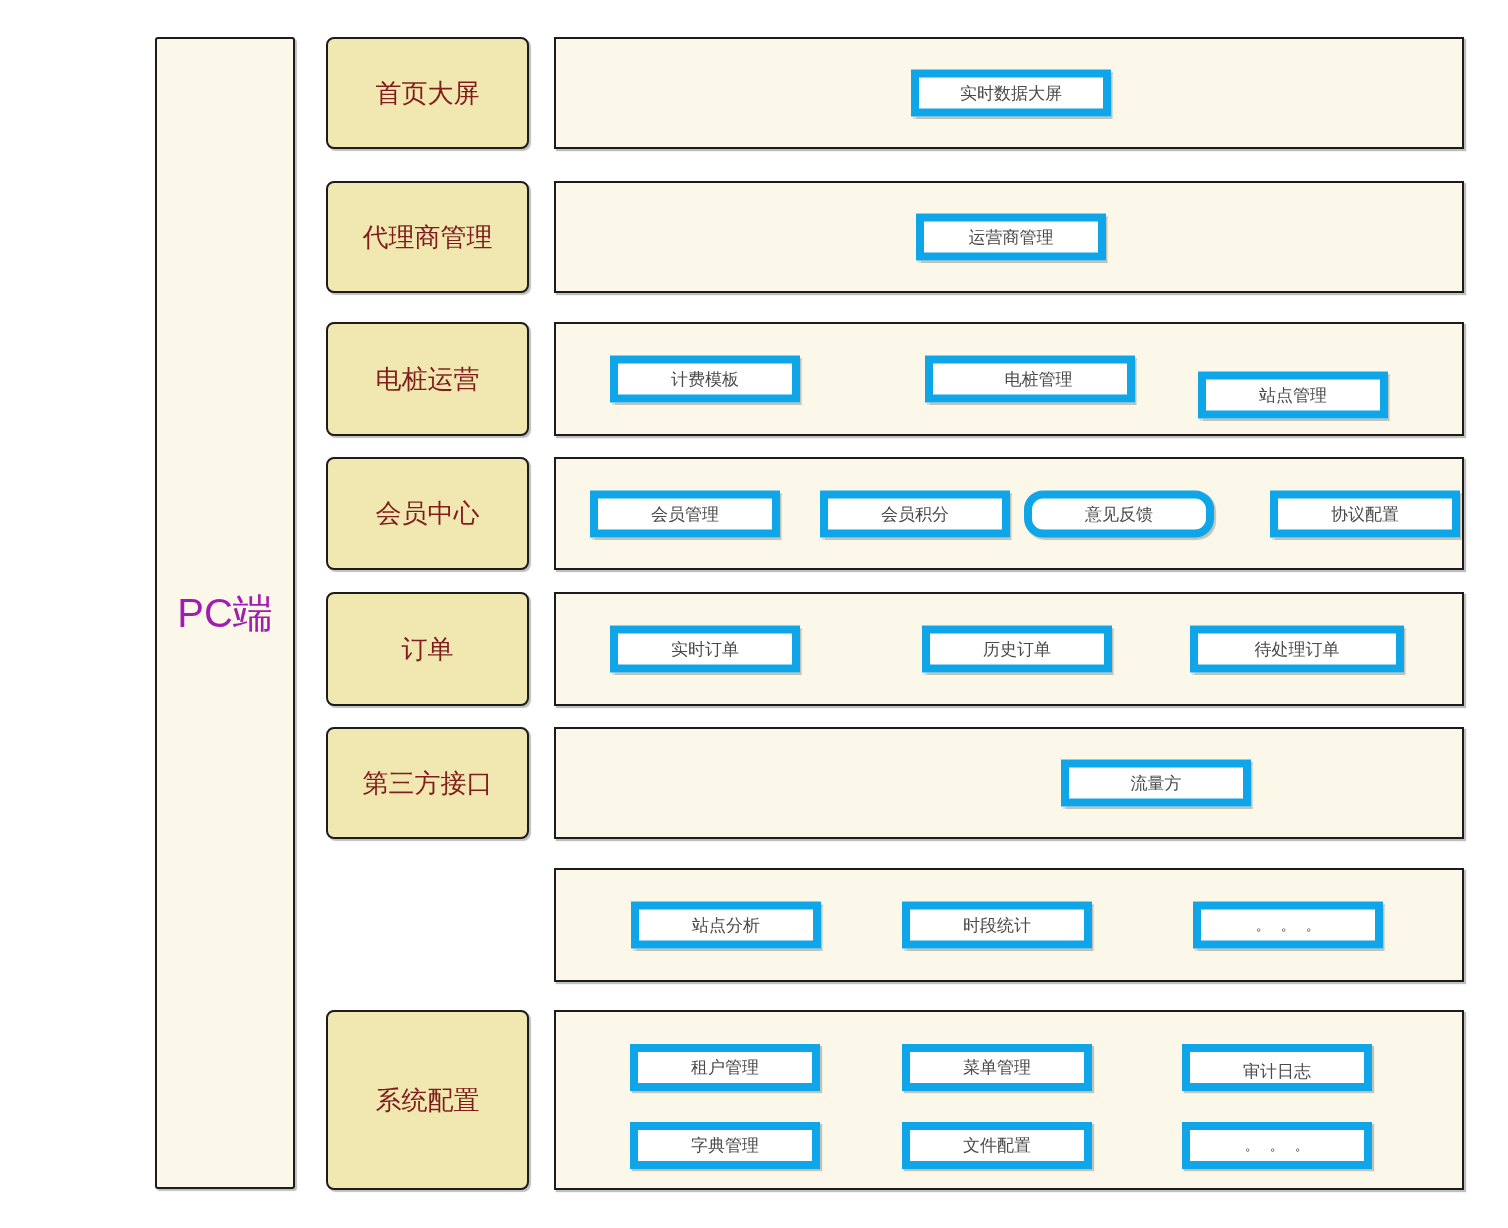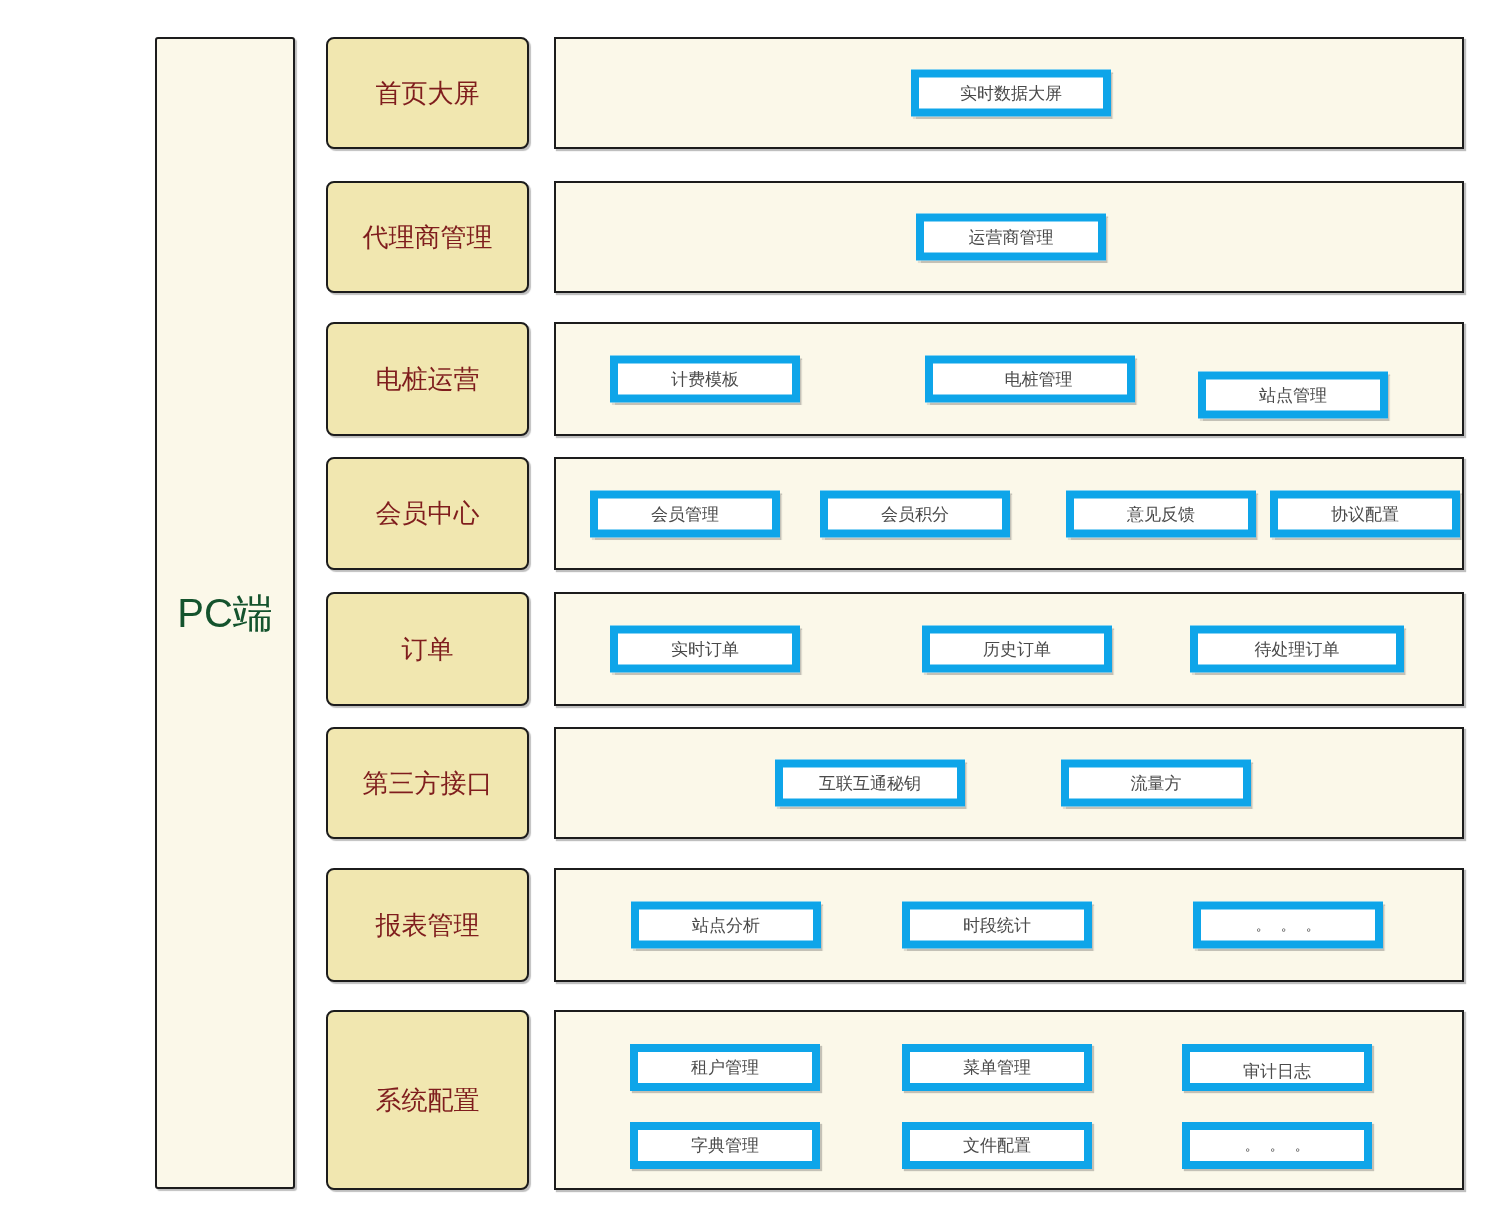--- a/index.html
+++ b/index.html
@@ -23,21 +23,21 @@
     text-align: center;
   }
 
   .tall-box {
     position: absolute;
     left: 155px; top: 37px;
     width: 140px; height: 1152px;
     background: #fbf8e9;
     border-radius: 3px;
     font-size: 40px;
-    color: #14532d;
+    color: #a21caf;
   }
 
   .row { position: absolute; left: 0; width: 100%; }
 
   .label-box {
     position: absolute;
     left: 326px; top: 0;
     width: 203px; height: 100%;
     background: #f1e7b0;
     border-radius: 8px;
@@ -130,21 +130,21 @@
     <div class="label-box shape">
       <span>会员中心</span>
     </div>
     <div class="container-box shape">
       <div class="node" style="left:34px;width:190px;">
         <span>会员管理</span>
       </div>
       <div class="node" style="left:264px;width:190px;">
         <span>会员积分</span>
       </div>
-      <div class="node" style="left:510px;width:190px;">
+      <div class="node" style="left:468px;width:190px;border-radius:19px;">
         <span>意见反馈</span>
       </div>
       <div class="node" style="left:714px;width:190px;">
         <span>协议配置</span>
       </div>
     </div>
   </section>
 
   <section class="row" style="top:592px;height:114px;">
     <div class="label-box shape">
@@ -161,33 +161,27 @@
         <span>待处理订单</span>
       </div>
     </div>
   </section>
 
   <section class="row" style="top:727px;height:112px;">
     <div class="label-box shape">
       <span>第三方接口</span>
     </div>
     <div class="container-box shape">
-      <div class="node" style="left:219px;width:190px;">
-        <span>互联互通秘钥</span>
-      </div>
       <div class="node" style="left:505px;width:190px;">
         <span>流量方</span>
       </div>
     </div>
   </section>
 
   <section class="row" style="top:868px;height:114px;">
-    <div class="label-box shape">
-      <span>报表管理</span>
-    </div>
     <div class="container-box shape">
       <div class="node" style="left:75px;width:190px;">
         <span>站点分析</span>
       </div>
       <div class="node" style="left:346px;width:190px;">
         <span>时段统计</span>
       </div>
       <div class="node node--dots" style="left:637px;width:190px;">
         <span>。。。</span>
       </div>

